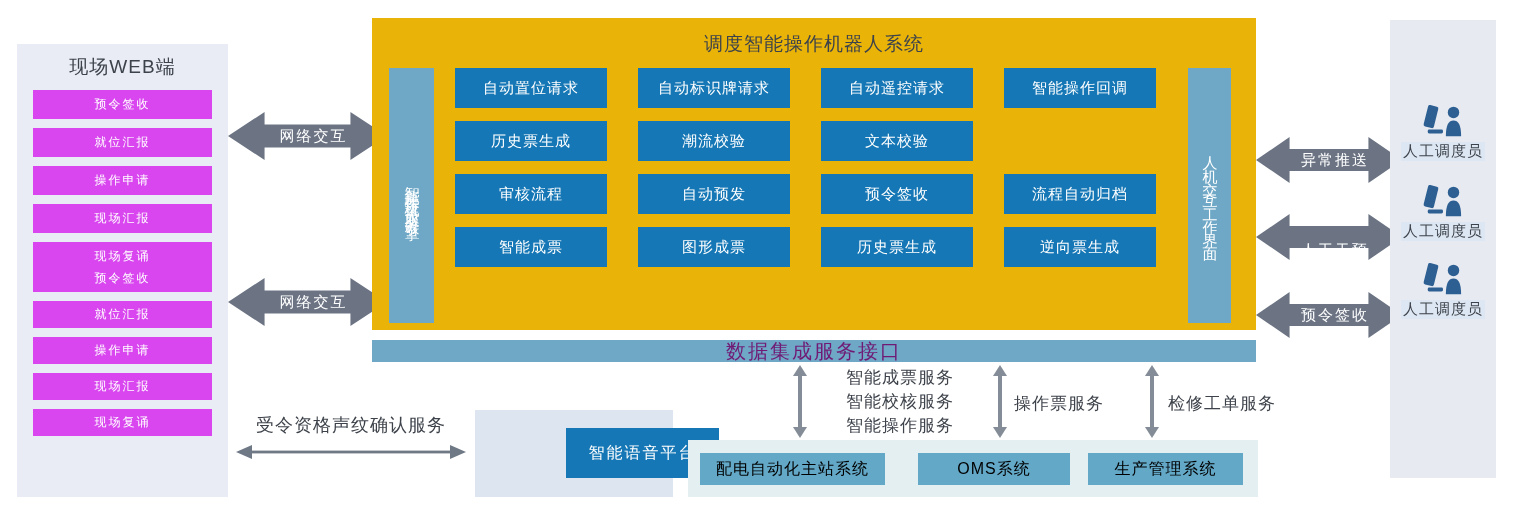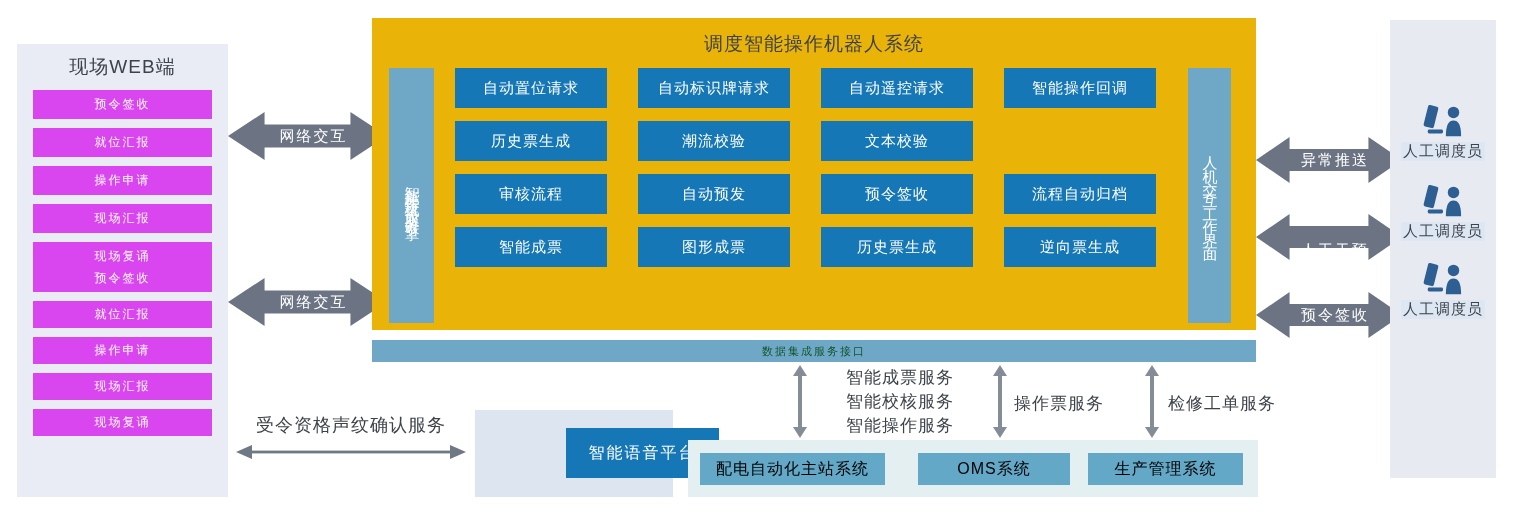--- a/index.html
+++ b/index.html
@@ -10,21 +10,21 @@
   .center-panel{background:#eab308;font-family:Liberation Serif, serif;}
   .right-panel{background:#e7eaf1;}
   .voice-panel{background:#dce5f0;}
   .systems-panel{background:#e4eff1;}
   .panel-title{color:#3d434b;font-size:19px;text-align:center;letter-spacing:1px;}
   
   .sbtn{background:#d946ef;color:#ffffff;display:flex;align-items:center;justify-content:center;font-size:12px;letter-spacing:2px;}
   .gbtn{width:152px;height:40px;background:#1577b5;color:#ffffff;display:flex;align-items:center;justify-content:center;font-size:15px;letter-spacing:1px;}
   .sysbtn{background:#63a8c7;color:#000000;display:flex;align-items:center;justify-content:center;font-size:16px;letter-spacing:1px;}
   .vbar{background:#6fa8c6;color:#ffffff;writing-mode:vertical-rl;text-orientation:upright;display:flex;align-items:center;justify-content:center;font-size:15px;}
-  .hbar{background:#6fa8c6;color:#14532d;display:flex;align-items:center;justify-content:center;font-size:11px;letter-spacing:2px;}
+  .hbar{background:#6fa8c6;color:#701a75;display:flex;align-items:center;justify-content:center;font-size:20px;letter-spacing:2px;}
   
   .btn-grid{display:flex;flex-direction:column;gap:13px;}
   .btn-row{display:flex;gap:31px;}
   
   .harrow{background:#6c7484;clip-path:polygon(0 50%,23% 0,23% 26%,77% 26%,77% 0,100% 50%,77% 100%,77% 74%,23% 74%,23% 100%);display:flex;align-items:center;justify-content:center;color:#ffffff;font-size:15px;letter-spacing:2px;padding-left:12px;}
   .dark-label{color:#3e434b;}
   .dispatcher{display:flex;flex-direction:column;align-items:center;gap:4px;}
   .dispatcher .lbl{font-size:15px;color:#3e434b;background:#dde7f3;padding:0 2px;letter-spacing:1px;}
   .svc-lines{font-size:17px;line-height:24px;color:#3e434b;text-align:center;letter-spacing:1px;}
   .svc-line-single{font-size:17px;color:#3e434b;letter-spacing:1px;}

